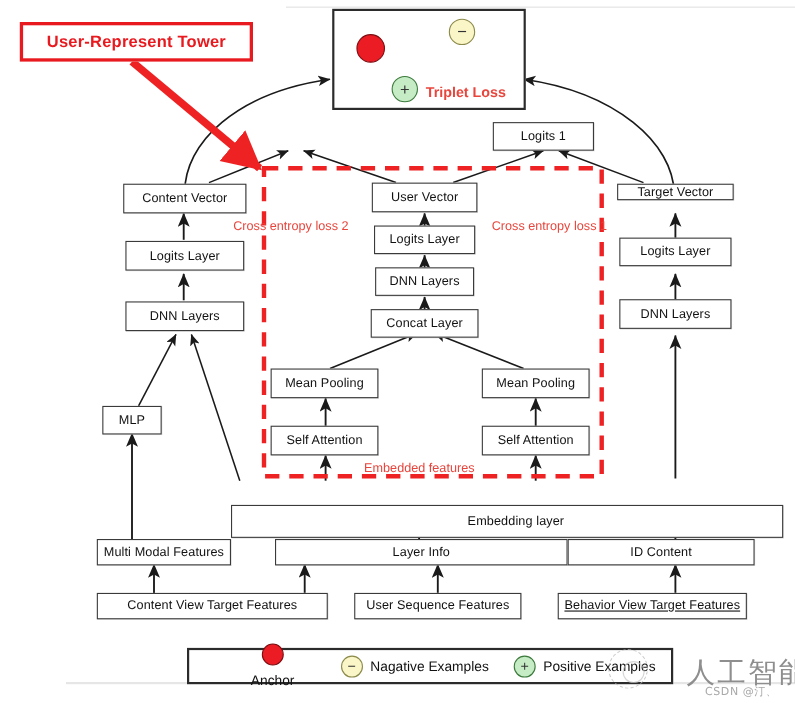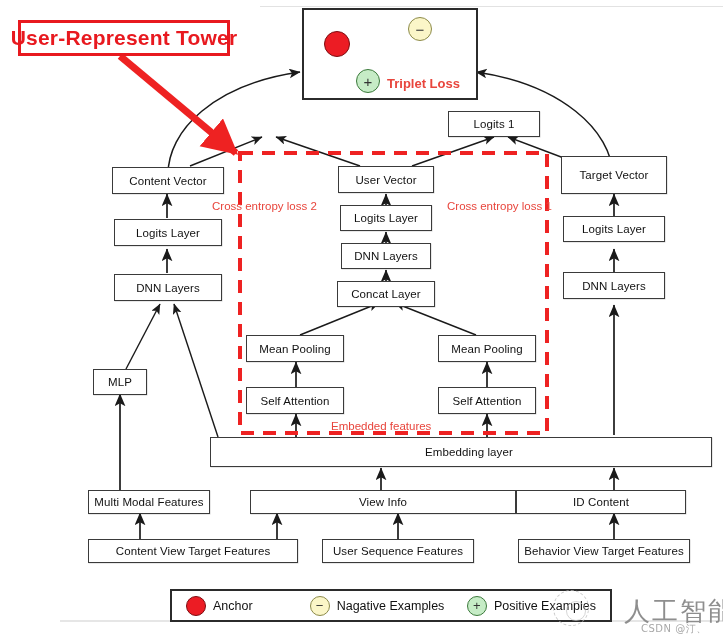--- a/index.html
+++ b/index.html
@@ -30,21 +30,21 @@
   }
   .c-anchor{background:#ec1c24;border:1.4px solid #7d0c10;}
   .c-neg{background:#fbf6c8;border:1.4px solid #8c8a4a;}
   .c-pos{background:#c6ecc6;border:1.4px solid #3c7a3c;}
   .sign{font-size:15px;line-height:1;color:#333;font-weight:500;}
 
   .callout{
     position:absolute;box-sizing:border-box;
     border:3px solid #e8191f;background:#fff;
     display:flex;align-items:center;justify-content:center;
-    color:#e8191f;font-size:21px;font-weight:bold;letter-spacing:.2px;
+    color:#e8191f;font-size:15px;font-weight:bold;letter-spacing:.2px;
     white-space:nowrap;padding:0 8px;
   }
   .ce-label{
     position:absolute;color:#e8453c;font-size:11.5px;white-space:nowrap;
   }
   .emb-label{
     position:absolute;color:#e8453c;font-size:11.5px;white-space:nowrap;
   }
   .legend{
     position:absolute;box-sizing:border-box;border:2px solid #2b2b2b;background:#fff;
@@ -168,21 +168,21 @@
   <div class="node" style="left:448px;top:111px;width:92px;height:26px;">
     <span>Logits 1</span>
   </div>
 
   <div class="node" style="left:112px;top:167px;width:112px;height:27px;justify-content:center;">
     <span>Content Vector</span>
   </div>
   <div class="node" style="left:338px;top:166px;width:96px;height:27px;">
     <span>User Vector</span>
   </div>
-  <div class="node" style="left:561px;top:156px;width:106px;height:38px;">
+  <div class="node" style="left:561px;top:167px;width:106px;height:15px;">
     <span>Target Vector</span>
   </div>
 
   <div class="node" style="left:114px;top:219px;width:108px;height:27px;">
     <span>Logits Layer</span>
   </div>
   <div class="node" style="left:340px;top:205px;width:92px;height:26px;">
     <span>Logits Layer</span>
   </div>
   <div class="node" style="left:563px;top:216px;width:102px;height:26px;">
@@ -214,50 +214,50 @@
     <span>Self Attention</span>
   </div>
   <div class="node" style="left:438px;top:387px;width:98px;height:27px;">
     <span>Self Attention</span>
   </div>
 
   <div class="node" style="left:93px;top:369px;width:54px;height:26px;">
     <span>MLP</span>
   </div>
 
-  <div class="node wide" style="left:210px;top:437px;width:502px;height:30px;padding-left:16px;">
+  <div class="node wide" style="left:210px;top:459px;width:502px;height:30px;padding-left:16px;">
     <span>Embedding layer</span>
   </div>
 
   <div class="node" style="left:88px;top:490px;width:122px;height:24px;">
     <span>Multi Modal Features</span>
   </div>
   <div class="node" style="left:250px;top:490px;width:266px;height:24px;">
-    <span>View Info</span>
+    <span>Layer Info</span>
   </div>
   <div class="node" style="left:516px;top:490px;width:170px;height:24px;">
     <span>ID Content</span>
   </div>
 
   <div class="node" style="left:88px;top:539px;width:210px;height:24px;text-align:right;">
     <span>Content View Target Features</span>
   </div>
   <div class="node" style="left:322px;top:539px;width:152px;height:24px;align-items:center;">
     <span>User Sequence Features</span>
   </div>
-  <div class="node" style="left:518px;top:539px;width:172px;height:24px;">
+  <div class="node" style="left:507px;top:539px;width:172px;height:24px;text-decoration:underline;">
     <span>Behavior View Target Features</span>
   </div>
 
   <div class="ce-label" style="left:212px;top:200px;">Cross entropy loss 2</div>
   <div class="ce-label" style="left:447px;top:200px;">Cross entropy loss 1</div>
   <div class="emb-label" style="left:331px;top:420px;">Embedded features</div>
 
   <div class="legend" style="left:170px;top:589px;width:442px;height:33px;padding:0 14px;">
-    <div class="leg-item" style="width:140px;">
+    <div class="leg-item" style="width:140px;flex-direction:column;">
       <span class="circ c-anchor" style="position:relative;width:20px;height:20px;"></span>
       <span class="leg-text">Anchor</span>
     </div>
     <div class="leg-item" style="width:178px;">
       <span class="circ c-neg" style="position:relative;width:20px;height:20px;">
         <span class="sign" style="font-size:13px;">−</span>
       </span>
       <span class="leg-text">Nagative Examples</span>
     </div>
     <div class="leg-item">

